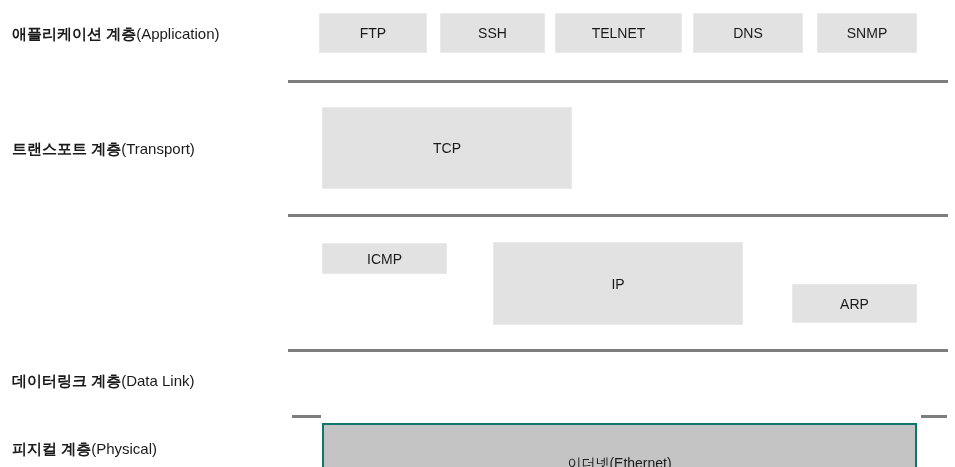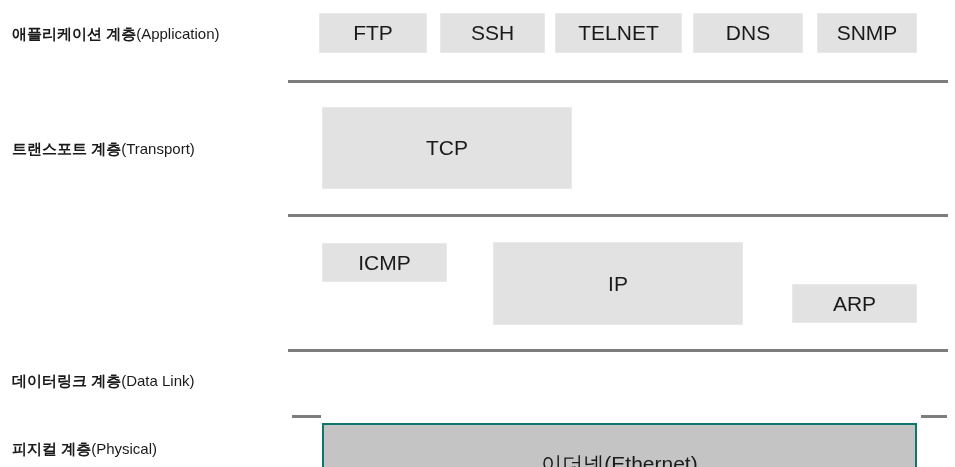--- a/index.html
+++ b/index.html
@@ -31,21 +31,21 @@
     left: 288px;
     width: 660px;
     height: 3px;
     background: #7d7d7d;
   }
   .box {
     position: absolute;
     display: flex;
     align-items: center;
     justify-content: center;
-    font-size: 21px;
+    font-size: 14px;
     color: #1a1a1a;
     box-sizing: border-box;
   }
   .box.light {
     background: #e2e2e2;
     border: 1px solid #e9e9e9;
   }
   .box.dark {
     background: #c4c4c4;
     border: 2px solid #0f766e;
@@ -80,21 +80,21 @@
   <div class="divider" style="top:349px"></div>
 
   <div class="box light" style="left:319px;top:13px;width:108px;height:40px">FTP</div>
   <div class="box light" style="left:440px;top:13px;width:105px;height:40px">SSH</div>
   <div class="box light" style="left:555px;top:13px;width:127px;height:40px">TELNET</div>
   <div class="box light" style="left:693px;top:13px;width:110px;height:40px">DNS</div>
   <div class="box light" style="left:817px;top:13px;width:100px;height:40px">SNMP</div>
 
   <div class="box light" style="left:322px;top:107px;width:250px;height:82px">TCP</div>
 
-  <div class="box light" style="left:322px;top:243px;width:125px;height:39px">ICMP</div>
+  <div class="box light" style="left:322px;top:243px;width:125px;height:31px">ICMP</div>
   <div class="box light" style="left:493px;top:242px;width:250px;height:83px">IP</div>
   <div class="box light" style="left:792px;top:284px;width:125px;height:39px">ARP</div>
 
   <div class="box dark" style="left:322px;top:375px;width:595px;height:82px">이더넷(Ethernet)</div>
   <div class="dash" style="left:292px;top:415px;width:29px"></div>
   <div class="dash" style="left:921px;top:415px;width:26px"></div>
 
 </div>
 
 </body></html>

